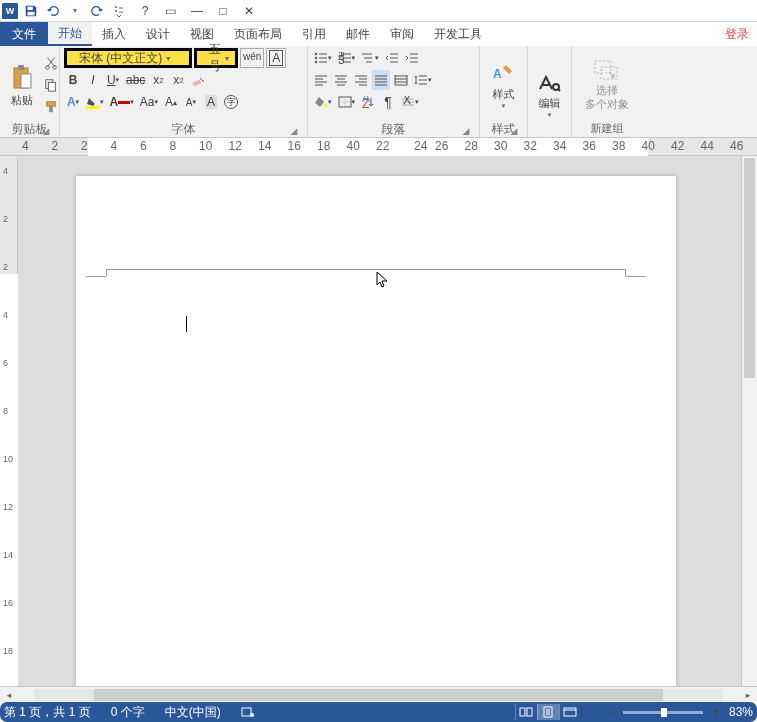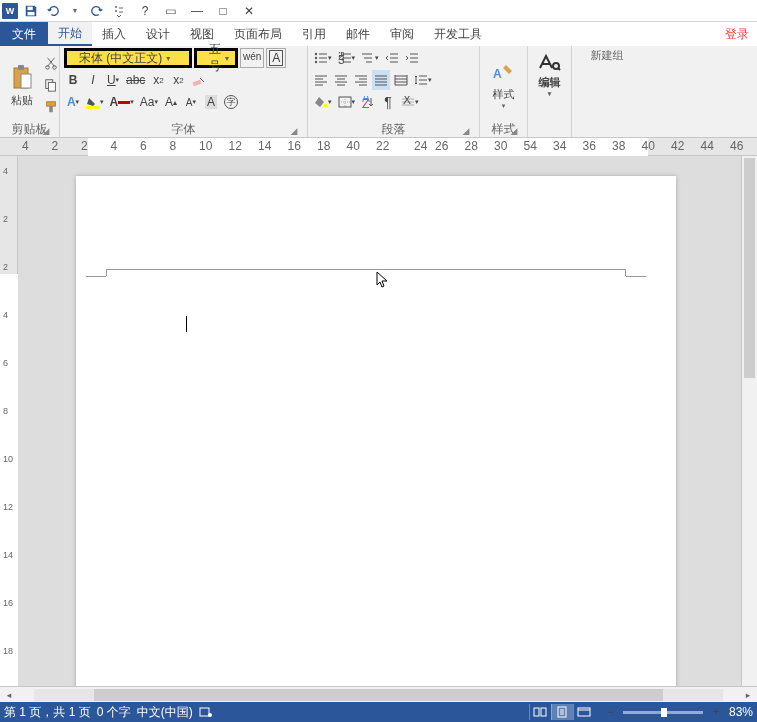--- a/index.html
+++ b/index.html
@@ -43,21 +43,21 @@
   .page .margline .r { position:absolute; right:50px; top:0; height:7px; border-left:1px solid #999;}
   .page .margline .hr { position:absolute; left:21px; right:51px; top:0; border-top:1px solid #999;}
   .cursor { position:absolute; left:110px; top:140px; width:1px; height:16px; background:#000;}
   .pointer { position:absolute; left:300px; top:95px; font-size:16px; pointer-events:none; color:#000;}
   .hscroll { height:16px; background:#f1f1f1; border-top:1px solid #c6c6c6; display:flex; align-items:center;}
   .hscroll .track { flex:1; margin:0 16px; height:12px; background:#e6e6e6; position:relative;}
   .hscroll .thumb { position:absolute; left:60px; right:60px; top:0; bottom:0; background:#cdcdcd;}
   .vscroll { position:absolute; right:0; top:0; bottom:0; width:16px; background:#f1f1f1; border-left:1px solid #c6c6c6;}
   .vscroll .thumb { position:absolute; left:2px; right:2px; top:2px; height:220px; background:#cdcdcd;}
   .vscroll .arrowup { position:absolute; left:0; right:0; top:0; height:14px; text-align:center; font-size:9px; color:#666;}
-  .statusbar { height:20px; background:#2b579a; color:#fff; display:flex; align-items:center; font-size:11px; padding:0 4px; gap:6px;}
+  .statusbar { height:20px; background:#2b579a; color:#fff; display:flex; align-items:center; font-size:11px; padding:0 4px; gap:20px;border-radius:7px;}
   .statusbar .spacer { flex:1; }
   .statusbar .viewbtns { display:flex; gap:0;}
   .statusbar .viewbtns span { width:22px; height:16px; border-left:1px solid rgba(255,255,255,0.3); display:flex;align-items:center;justify-content:center;}
   .zoom { display:flex; align-items:center; gap:4px;}
   .zoom .slider { width:80px; height:3px; background:rgba(255,255,255,0.5); position:relative;}
   .zoom .slider .knob { position:absolute; left:38px; top:-3px; width:6px;height:9px;background:#fff;}
   svg { display:block; }
   .highlight { background:#cce0f4; }
 </style>
 </head>
@@ -347,35 +347,46 @@
             <path d="M15 5l6 6-3 3-6-6z" fill="#d8a24a"></path>
           </svg>
         <span class="lb">样式</span>
         <span style="font-size:7px;color:#666;">▾</span>
       </div>
     </div>
     <div class="group-label"><span>样式</span><span class="dlaunch btn">◢</span></div>
   </div>
 
   <div class="group" style="width:44px;">
-    <div class="group-rows" style="align-items:center;justify-content:flex-start;font-weight:bold;">
+    <div class="group-rows" style="align-items:center;justify-content:flex-end;">
       <div class="bigbtn">
         <svg width="24" height="24" viewBox="0 0 24 24">
             <path d="M2 18l6-12 6 12M4 14h8" fill="none" stroke="#333" stroke-width="2"></path>
             <circle cx="18" cy="16" r="3" fill="none" stroke="#333" stroke-width="2"></circle>
             <path d="M20 18l2 2" stroke="#333" stroke-width="2"></path>
           </svg>
         <span class="lb">编辑</span>
         <span style="font-size:7px;color:#666;">▾</span>
       </div>
     </div>
     <div class="group-label">&nbsp;</div>
   </div>
 
   <div class="group" style="width:70px;border-right:none;">
+    <div class="group-rows" style="align-items:center;justify-content:center;">
+      <div class="bigbtn" style="opacity:0.55;">
+        <svg width="26" height="22" viewBox="0 0 26 22">
+            <rect x="1" y="1" width="16" height="12" fill="none" stroke="#888" stroke-dasharray="2"></rect>
+            <rect x="7" y="7" width="16" height="12" fill="none" stroke="#888" stroke-dasharray="2"></rect>
+            <path d="M15 12l5 5m0-3v3h-3" fill="none" stroke="#555"></path>
+          </svg>
+        <span class="lb">选择</span>
+        <span class="lb">多个对象</span>
+      </div>
+    </div>
     <div class="group-label">新建组</div>
   </div>
 
 </div>
 
 <div class="ruler-h">
   <div class="white" style="left:88px; width:560px;"></div>
 <span style="left: 22px;">4</span>
     <span style="left: 51.5px;">2</span>
     <span style="left: 81px;">2</span>
@@ -386,21 +397,21 @@
     <span style="left: 228.5px;">12</span>
     <span style="left: 258px;">14</span>
     <span style="left: 287.5px;">16</span>
     <span style="left: 317px;">18</span>
     <span style="left: 346.5px;">40</span>
     <span style="left: 376px;">22</span>
     <span style="left: 414px;">24</span>
     <span style="left: 435px;">26</span>
     <span style="left: 464.5px;">28</span>
     <span style="left: 494px; text-align: center;">30</span>
-    <span style="left: 523.5px;">54</span>
+    <span style="left: 523.5px;">32</span>
     <span style="left: 553px;">34</span>
     <span style="left: 582.5px;">36</span>
     <span style="left: 612px;">38</span>
     <span style="left: 641.5px;">40</span>
     <span style="left: 671px;">42</span>
     <span style="left: 700.5px;">44</span>
     <span style="left: 730px;">46</span>
   </div>
 
 <div class="editor">

